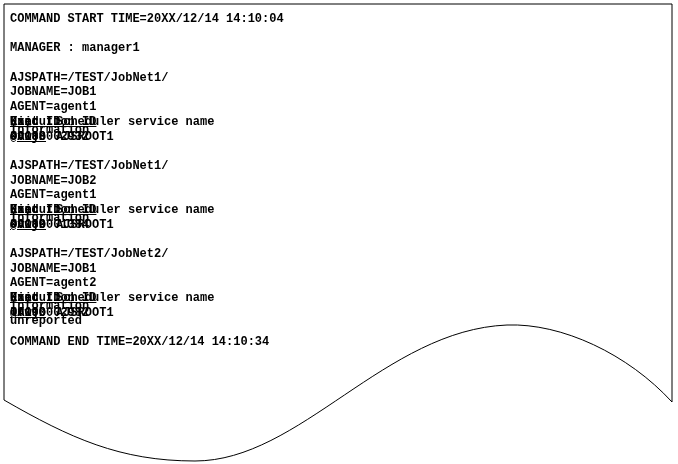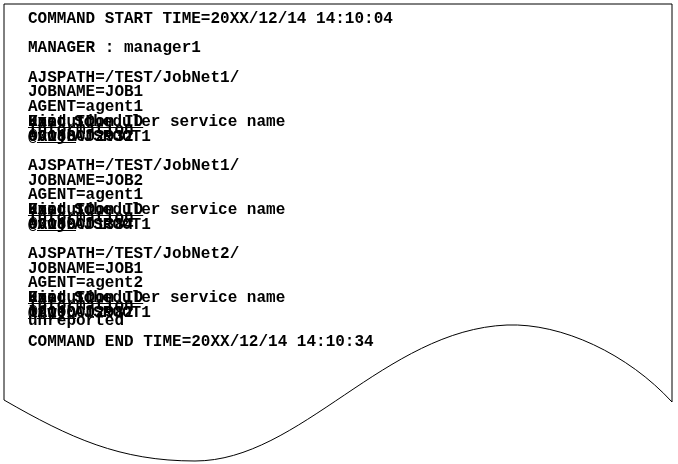--- a/index.html
+++ b/index.html
@@ -7,22 +7,22 @@
     position:relative;
     width:678px;height:464px;
     background:#ffffff;
     color:#000000;
     font-family:"Liberation Mono","DejaVu Sans Mono",monospace;
     font-weight:bold;
     overflow:hidden;
   }
   .border-svg{position:absolute;left:0;top:0;width:678px;height:464px;}
   .console-text{
-    position:absolute;left:28px;top:12px;
-    font-size:16px;line-height:14.7px;
+    position:absolute;left:10px;top:12px;
+    font-size:12px;line-height:14.7px;
   }
   .line{position:relative;height:14.7px;white-space:pre;}
   .line > span{position:absolute;top:0;left:0;white-space:pre;}
   .c0{left:0;text-decoration:underline;}
   .c15{left:15ch;}
   .c29{left:29ch;margin-left:46px;}
   .c61{left:61ch;text-align:center;}
   .c67{left:67ch;margin-top:8px;}
 </style>
 </head>

